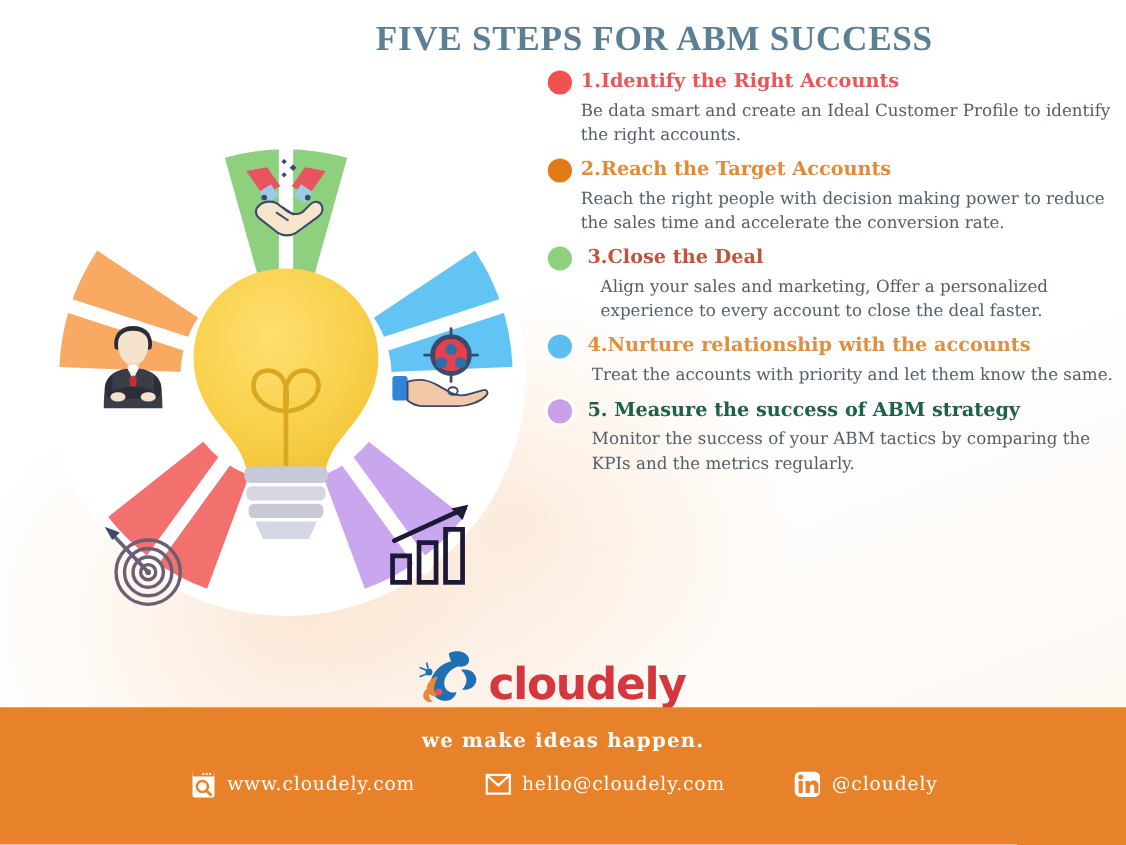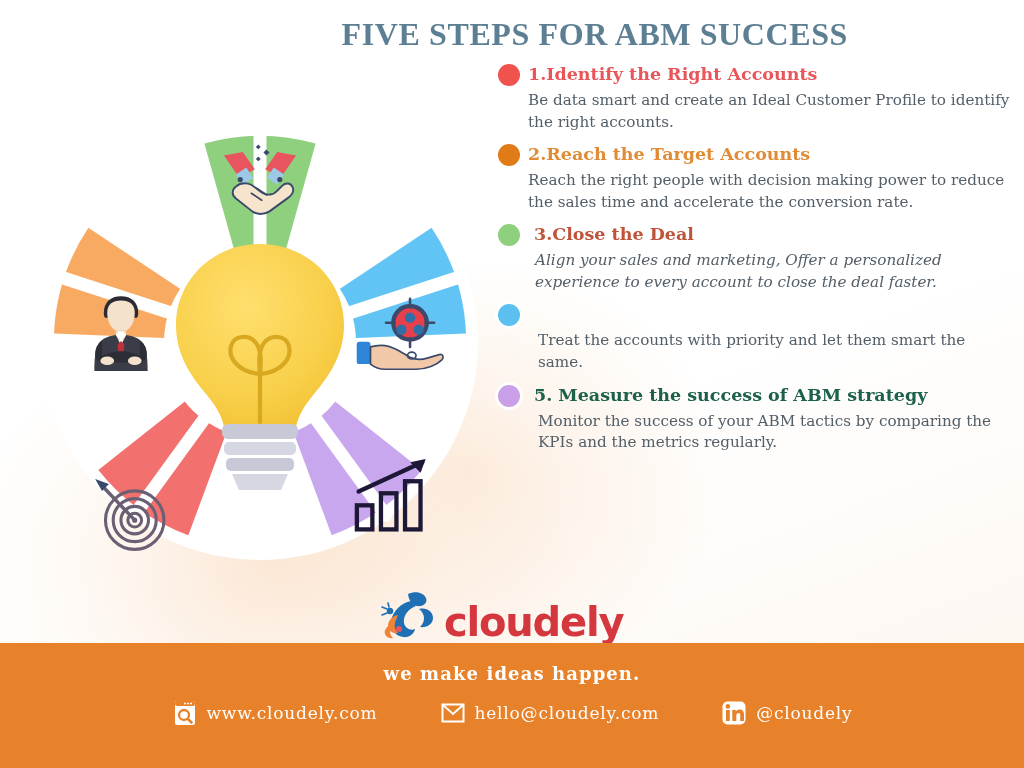--- a/index.html
+++ b/index.html
@@ -320,28 +320,29 @@
         <span class="step-title" style="color:#e08b36">2.Reach the Target Accounts</span>
       </div>
       <div class="step-body">Reach the right people with decision making power to reduce the sales time and accelerate the conversion rate.</div>
     </div>
 
     <div class="step">
       <div class="step-head">
         <span class="dot" style="background:#8ed07e"></span>
         <span class="step-title" style="color:#c0543a; margin-left:6px;">3.Close the Deal</span>
       </div>
-      <div class="step-body" style="margin-left:37px;font-style:italic;">Align your sales and marketing, Offer a personalized experience to every account to close the deal faster.</div>
+      <div class="step-body" style="margin-left:48px;">Align your sales and marketing, Offer a personalized experience to every account to close the deal faster.</div>
     </div>
 
     <div class="step">
       <div class="step-head">
         <span class="dot" style="background:#5bc0f0"></span>
-      </div>
-      <div class="step-body" style="margin-left:40px;">Treat the accounts with priority and let them smart the same.</div>
+        <span class="step-title" style="color:#dd9040; margin-left:6px;">4.Nurture relationship with the accounts</span>
+      </div>
+      <div class="step-body" style="margin-left:40px;">Treat the accounts with priority and let them know the same.</div>
     </div>
 
     <div class="step">
       <div class="step-head">
         <span class="dot" style="background:#c9a0e8"></span>
         <span class="step-title" style="color:#1c6149; margin-left:6px;">5. Measure the success of ABM strategy</span>
       </div>
       <div class="step-body" style="margin-left:40px;">Monitor the success of your ABM tactics by comparing the KPIs and the metrics regularly.</div>
     </div>
 

